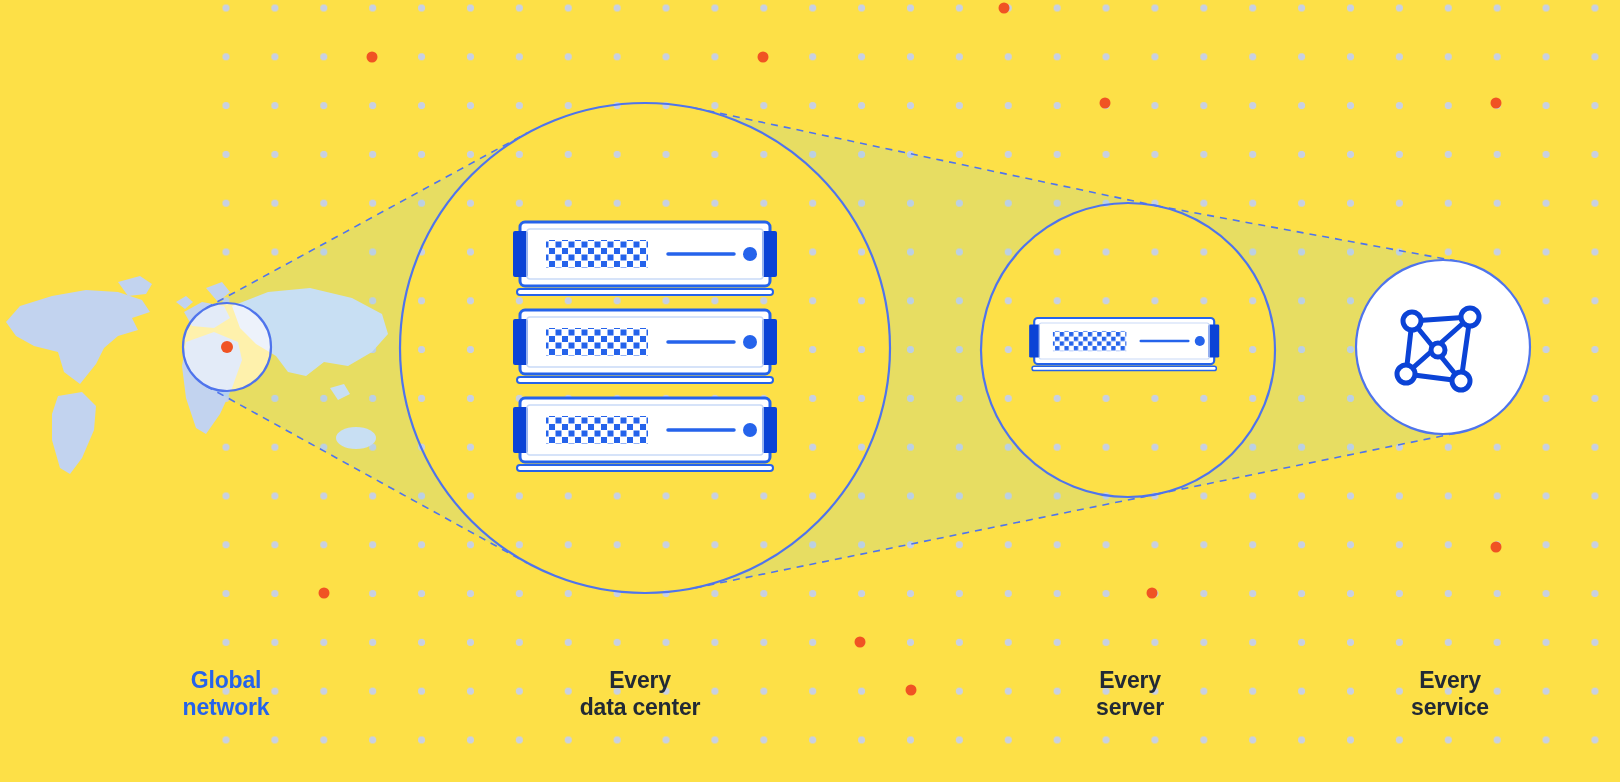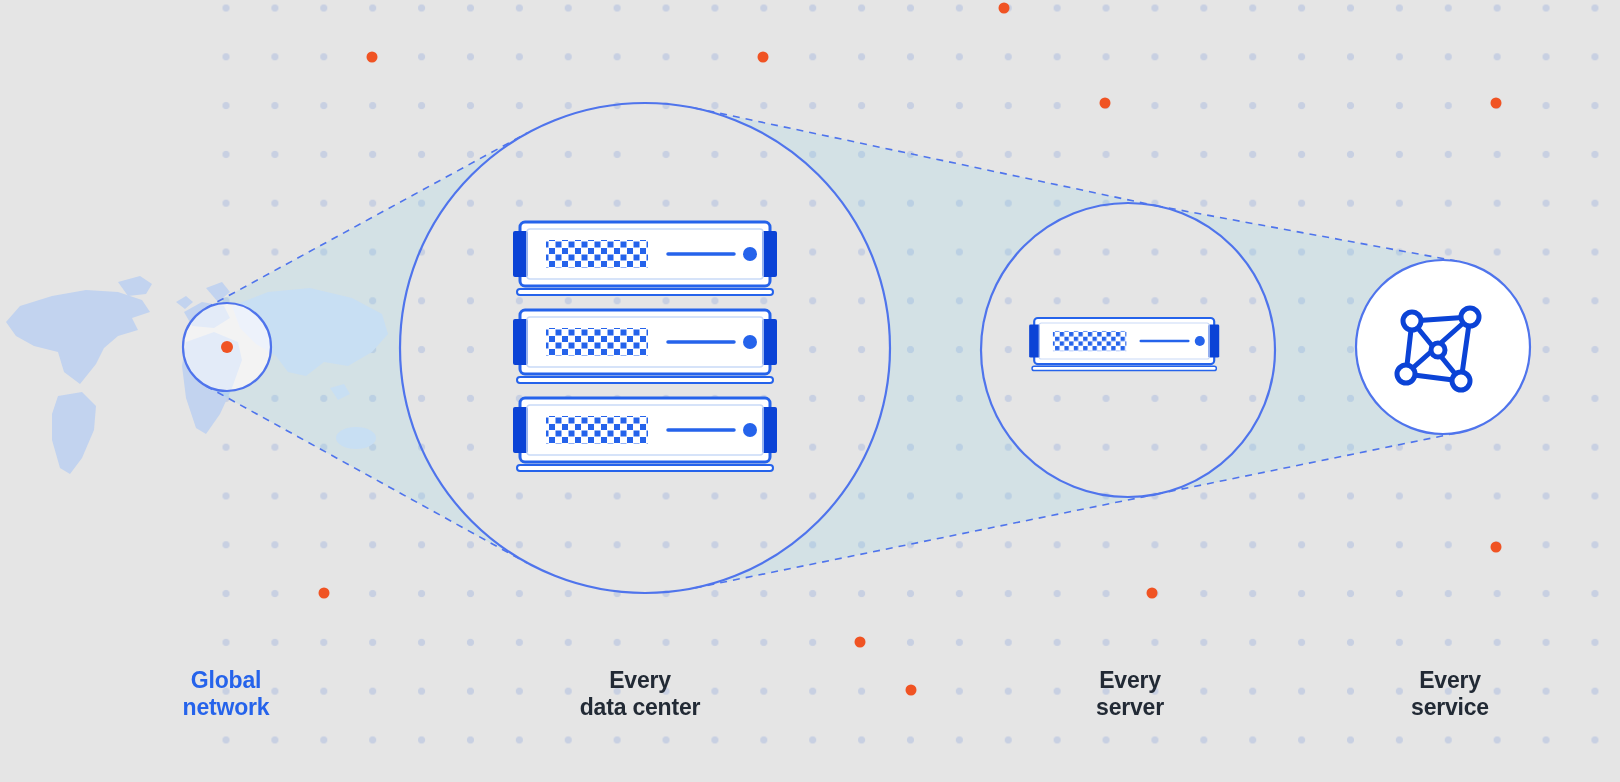--- a/index.html
+++ b/index.html
@@ -8,21 +8,21 @@
     --dark-blue:#0B43D6;
     --accent-orange:#F05323;
     --grid-dot:#C8D0E2;
     --cone-fill:#7FD0E8;
     --map-fill:#C2D3EF;
     --map-fill-light:#D8E2F6;
     --text-dark:#222A35;
   }
   html,body{margin:0;padding:0;background:#fff;}
   .canvas{
-    position:relative;width:1620px;height:782px;background:#e5e5e5;
+    position:relative;width:1620px;height:782px;background:#fde047;
     overflow:hidden;font-family:"Liberation Sans",sans-serif;
   }
   .dots-layer{
     position:absolute;left:203px;top:0;right:0;bottom:0;
     background-image:radial-gradient(circle,var(--grid-dot) 3.3px,rgba(200,208,226,0) 4px);
     background-size:48.9px 48.8px;
     background-position:-1.45px -16.4px;
   }
   .svg-layer{position:absolute;left:0;top:0;}
   .stage-label{

